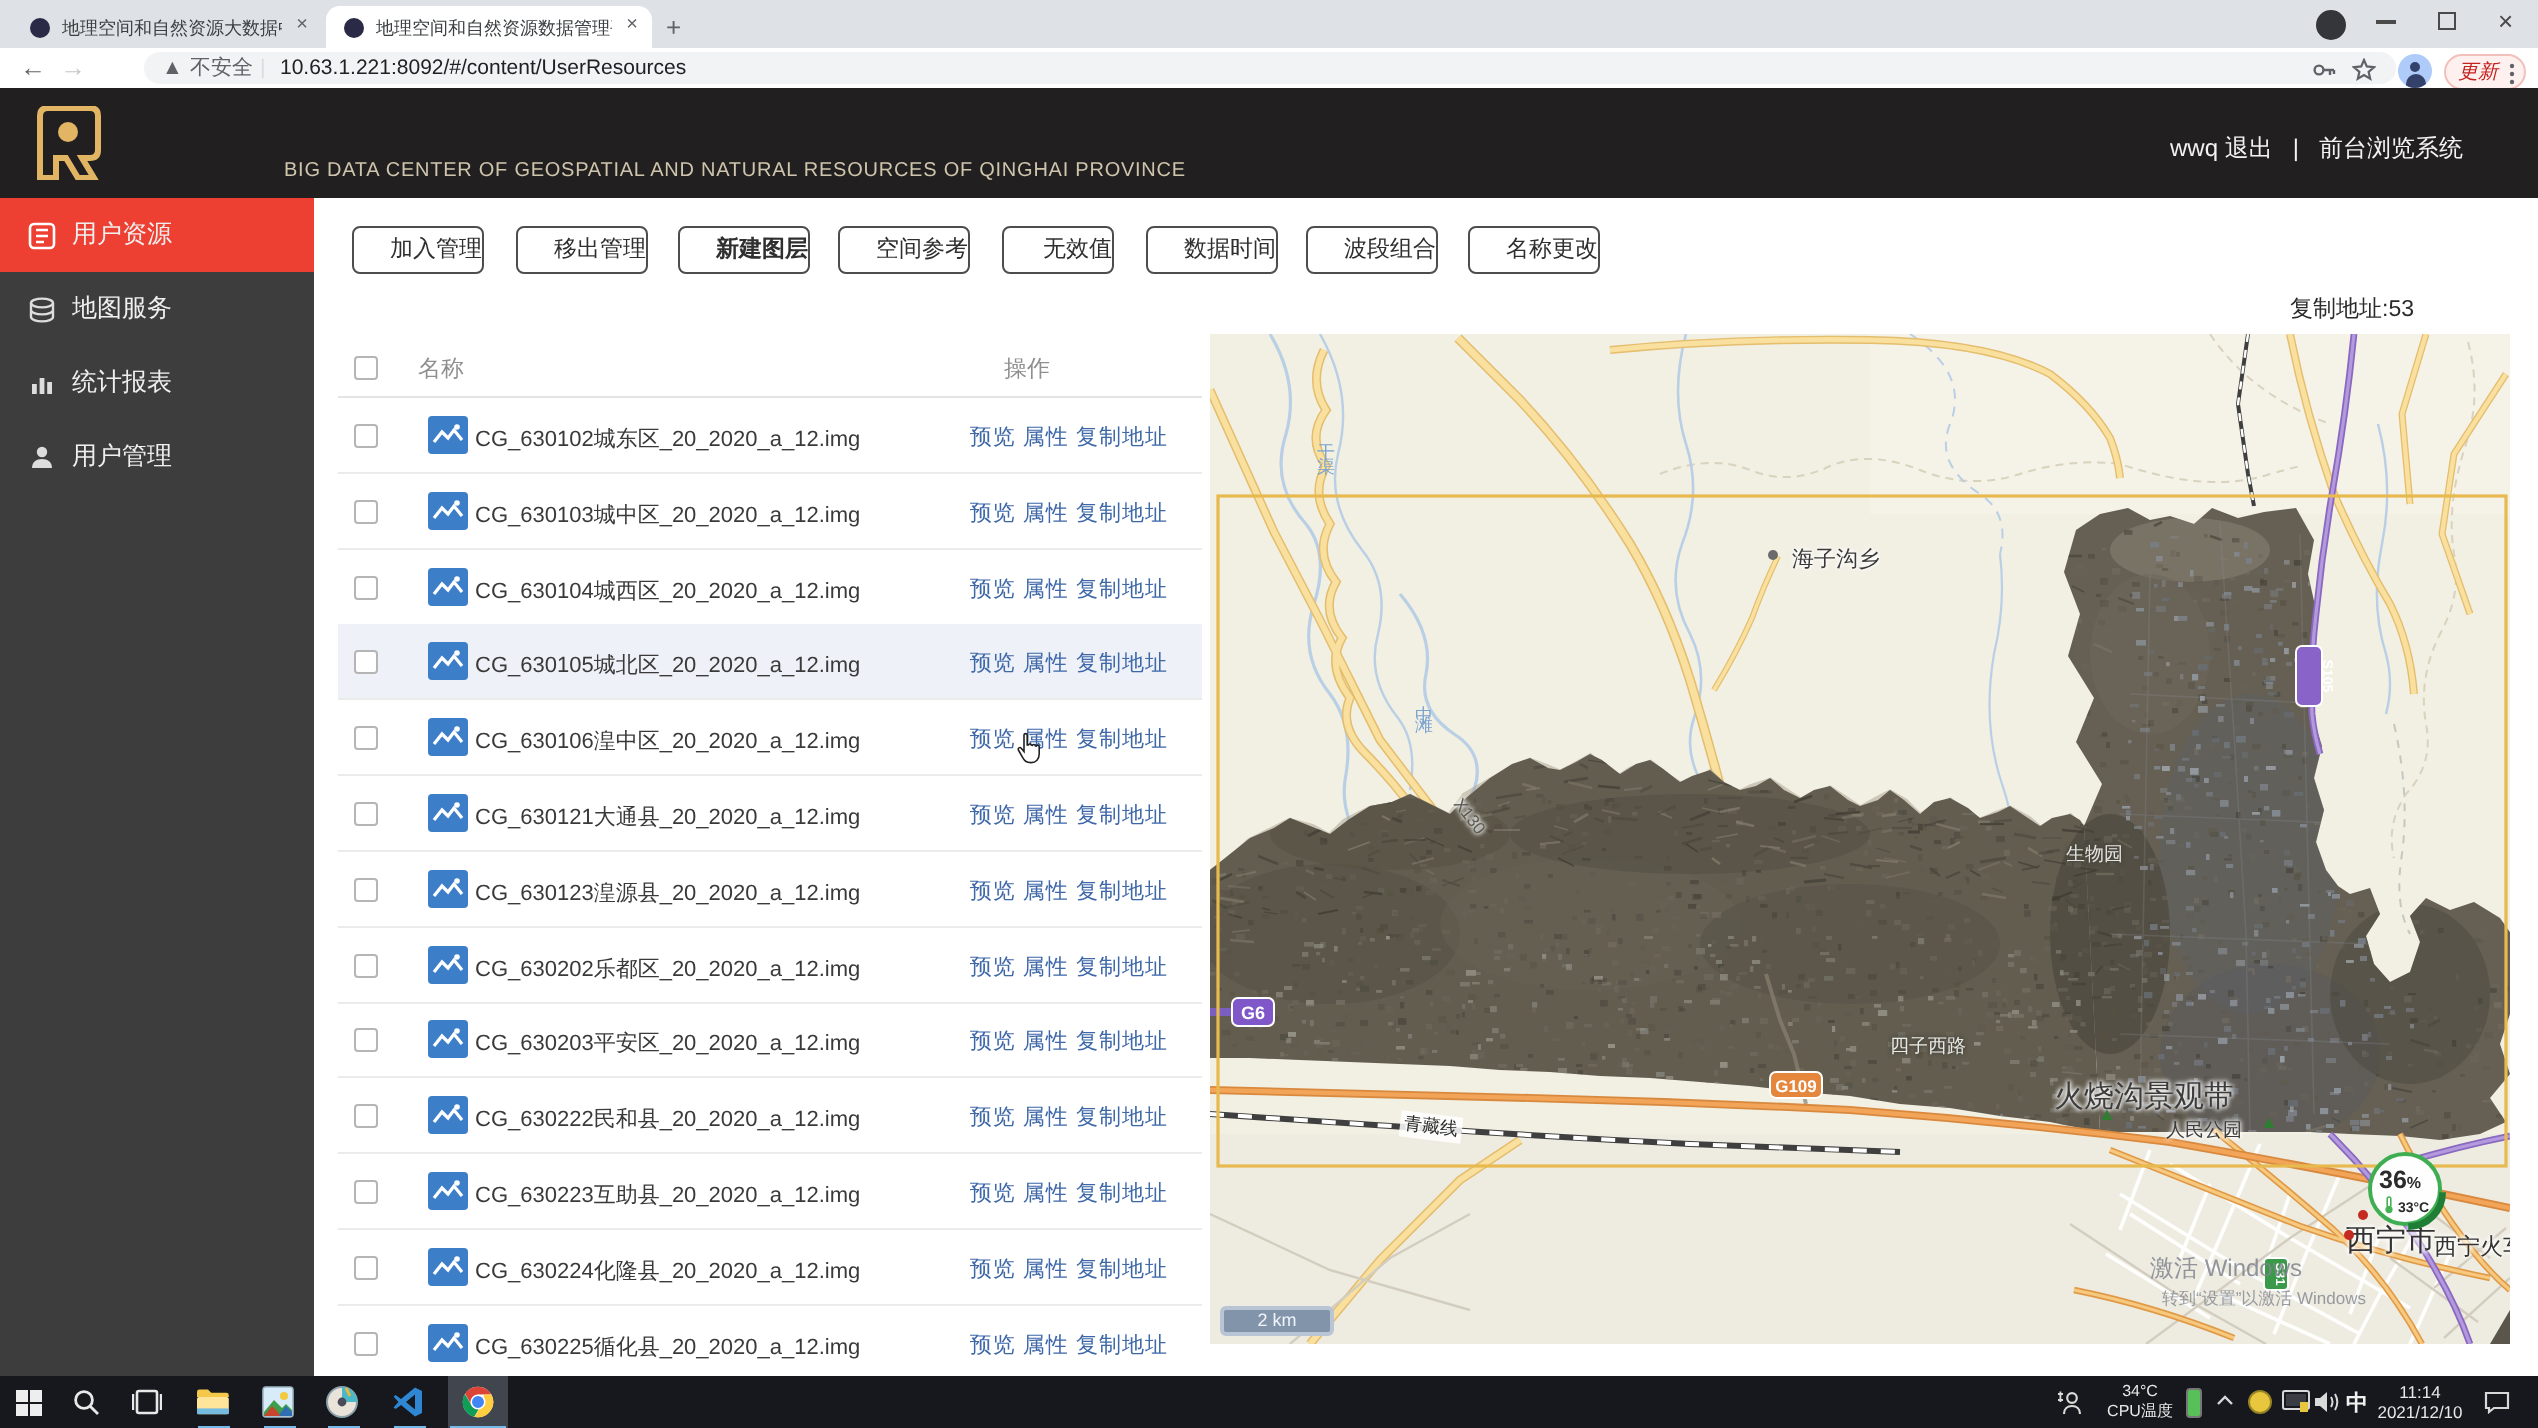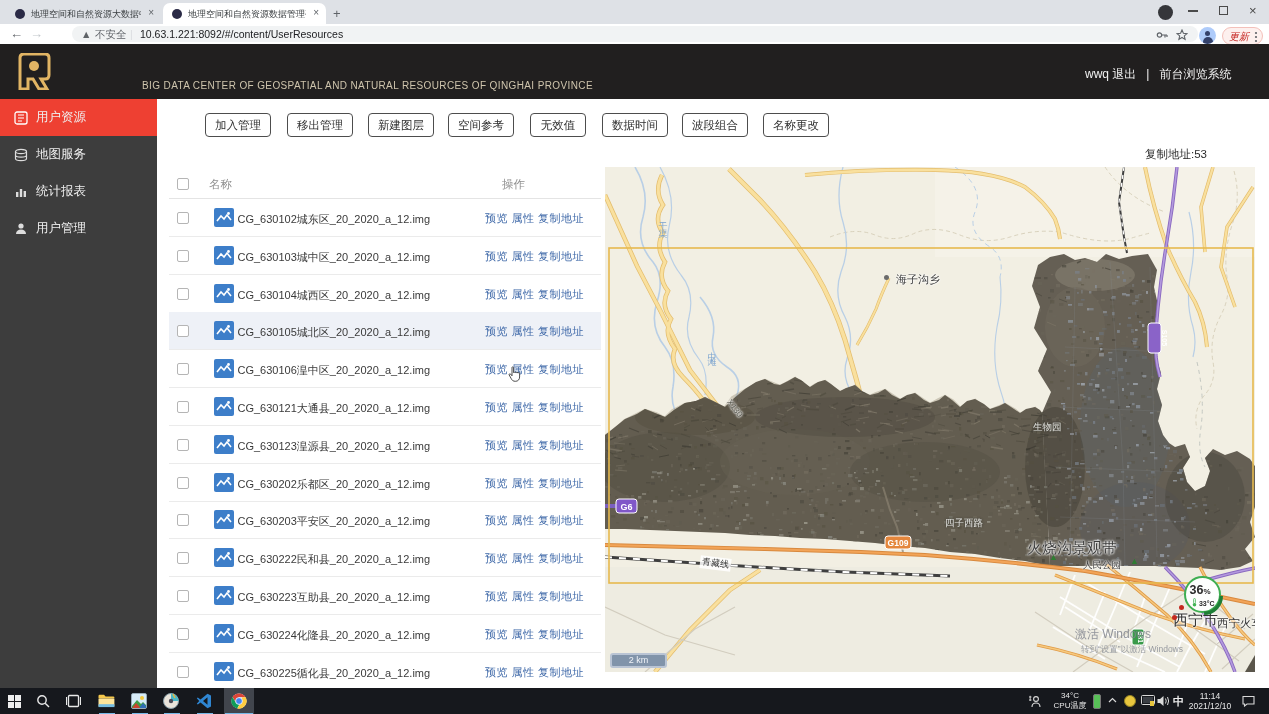--- a/index.html
+++ b/index.html
@@ -16,21 +16,21 @@
 .navic{position:absolute;top:0;height:20px;line-height:20px;color:#5f6368;font-size:13px;}
 #omnibox{position:absolute;left:72px;top:2px;width:1126px;height:16px;background:#f1f3f4;border-radius:8px;font-size:10.5px;color:#202124;line-height:16px;}
 
 #hdr{position:absolute;left:0;top:44px;width:1269px;height:55px;background:#211f1f;}
 #sidebar{position:absolute;left:0;top:99px;width:157px;height:589px;background:#3d3d3d;}
 .snav{position:absolute;left:0;width:157px;height:37px;color:#efefef;font-size:12.5px;line-height:37px;}
 .snav .sic{position:absolute;left:14px;top:12px;}
 .snav .stx{position:absolute;left:36px;}
 
 #content{position:absolute;left:157px;top:99px;width:1112px;height:589px;background:#fff;}
-.btn{position:absolute;top:14px;height:24px;border:1px solid #4d4d4d;border-radius:4px;background:#fff;color:#2f2f2f;font-size:11.5px;text-align:center;line-height:22px;margin-left:29px;}
+.btn{position:absolute;top:14px;height:24px;border:1px solid #4d4d4d;border-radius:4px;background:#fff;color:#2f2f2f;font-size:11.5px;text-align:right;line-height:22px;}
 #crumbs{position:absolute;left:8px;top:48px;font-size:12.5px;color:#6b6b6b;white-space:nowrap;letter-spacing:1.1px;}
 #crumbs b{color:#c8c8c8;font-weight:normal;padding:0 10px;font-size:11px;}
 #total{position:absolute;right:62px;top:48px;font-size:11.5px;color:#2b2b2b;}
 
 #tbl{position:absolute;left:12px;top:76px;width:432px;}
 .thead{position:absolute;left:0;top:0;width:432px;height:23px;color:#8f8f8f;font-size:11.5px;text-decoration:underline;}
 .cb{position:absolute;width:12px;height:12px;border:1px solid #b5b5b5;border-radius:2px;background:#fff;}
 .row{position:absolute;left:0;width:432px;height:38px;border-bottom:1px solid #ebebeb;}
 .fic{position:absolute;left:45px;top:9px;width:20px;height:19px;border-radius:2px;background:#3d7ec9;}
 .fnm{position:absolute;left:68.5px;top:13px;font-size:11px;color:#3a3a3a;white-space:nowrap;}
@@ -124,21 +124,21 @@
    <svg class="sic" width="14" height="14" viewBox="0 0 14 14">
         <circle cx="7" cy="4" r="2.6" fill="#ddd"></circle>
         <path d="M2 12 c0-3 2.2-4.5 5-4.5 s5 1.5 5 4.5 z" fill="#ddd"></path>
       </svg>
    <span class="stx">用户管理</span>
  </div>
 </div>
 <div id="content">
 <div class="btn" style="left:19px;width:66px;">加入管理</div>
 <div class="btn" style="left:101px;width:66px;">移出管理</div>
-<div class="btn" style="left:182px;width:66px;">新建图层</div>
+<div class="btn" style="left:182px;width:66px;font-weight:bold;">新建图层</div>
 <div class="btn" style="left:262px;width:66px;">空间参考</div>
 <div class="btn" style="left:344px;width:56px;">无效值</div>
 <div class="btn" style="left:416px;width:66px;">数据时间</div>
 <div class="btn" style="left:496px;width:66px;">波段组合</div>
 <div class="btn" style="left:577px;width:66px;">名称更改</div>
 <div id="total">复制地址:53</div>
 <div id="tbl">
 <div class="thead">
         <span class="cb" style="left:8px;top:3px;"></span>
         <span style="position:absolute;left:40px;top:2px;">名称</span>

